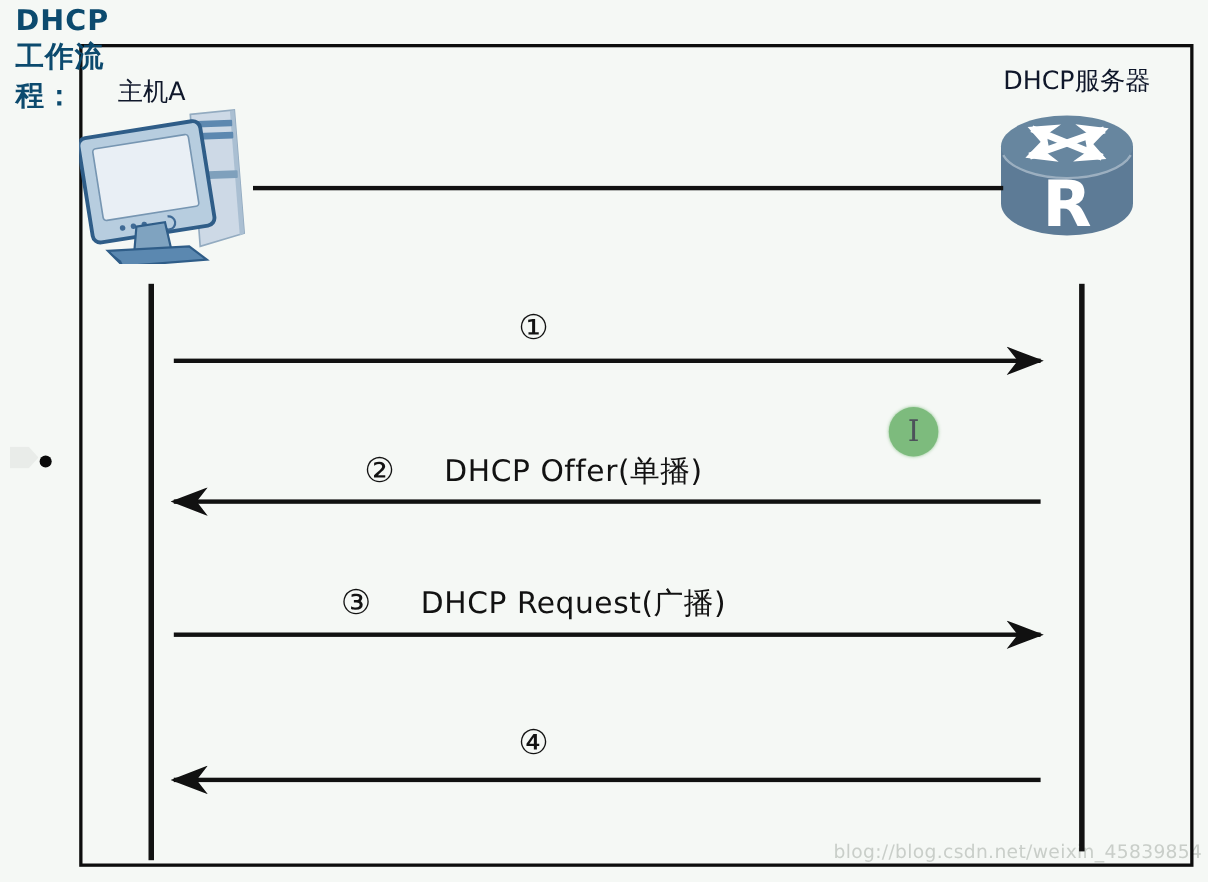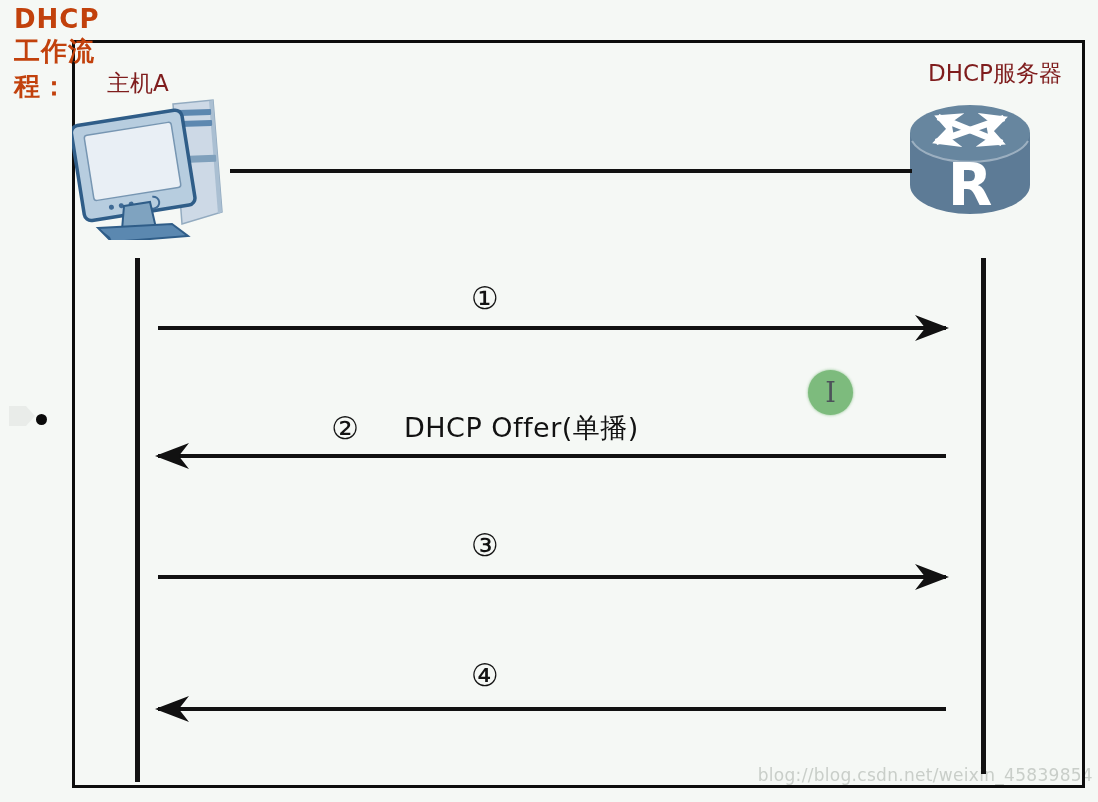--- a/index.html
+++ b/index.html
@@ -3,23 +3,23 @@
 <meta charset="utf-8">
 <style>
   html,body{margin:0;padding:0;background:#f5f8f5;font-family:"DejaVu Sans","Liberation Sans",sans-serif;}
   #stage{position:relative;width:1098px;height:802px;background:#f5f8f5;overflow:hidden;}
 
   .page-title{position:absolute;left:14px;top:4px;font-size:26px;font-weight:bold;letter-spacing:1px;}
 
   .diagram-box{position:absolute;left:72px;top:40px;width:1007px;height:742px;
     border:3px solid #0d0d0d;background:transparent;}
 
-  .actor-label{position:absolute;font-size:23px;color:#7f1d1d;white-space:nowrap;}
+  .actor-label{position:absolute;font-size:23px;color:#0f172a;white-space:nowrap;}
   .host-label{left:107px;top:68px;}
-  .server-label{left:912px;top:58px;margin-left:16px;}
+  .server-label{left:912px;top:58px;}
 
   .icon-wrap{position:absolute;}
   .host-icon{left:72px;top:90px;width:168px;height:150px;}
   .router-icon{left:900px;top:93px;width:140px;height:135px;}
 
   .connect-line{position:absolute;left:230px;top:169px;width:682px;height:4px;background:#111;}
 
   .lifeline{position:absolute;width:5px;background:#121212;}
   .lifeline-left{left:135px;top:258px;height:524px;}
   .lifeline-right{left:981px;top:258px;height:516px;}
@@ -51,21 +51,21 @@
 <body>
 
 <div id="stage">
 
   <div class="watermark">blog://blog.csdn.net/weixin_45839854</div>
 
   <div class="diagram-box"></div>
 
   <div class="layer">
 
-    <div class="page-title" id="titleEl" style="color: #c2410c;">DHCP工作流程：</div>
+    <div class="page-title" id="titleEl" style="color: #0c4a6e;">DHCP工作流程：</div>
 
     <div class="margin-pointer"></div>
     <div class="bullet-dot"></div>
 
     <div class="actor-label host-label">主机A</div>
     <div class="icon-wrap host-icon">
       <svg width="168" height="150" viewBox="0 0 168 150">
 
         <g>
           <path d="M101,14 L141,10 L150,122 L110,134 Z" fill="#cdd9e6" stroke="#93abc0" stroke-width="1.5"></path>
@@ -128,20 +128,21 @@
     <div class="msg-label" style="top:410px">
       <span class="msg-num">②</span>
       <span class="msg-text">DHCP Offer(单播)</span>
     </div>
     <div class="msg-arrow left" style="top:454px">
       <span class="head"></span>
     </div>
 
     <div class="msg-label" style="top:530px">
       <span class="msg-num">③</span>
+      <span class="msg-text">DHCP Request(广播)</span>
     </div>
     <div class="msg-arrow right" style="top:575px">
       <span class="head"></span>
     </div>
 
     <div class="msg-label" style="top:660px">
       <span class="msg-num">④</span>
     </div>
     <div class="msg-arrow left" style="top:707px">
       <span class="head"></span>

